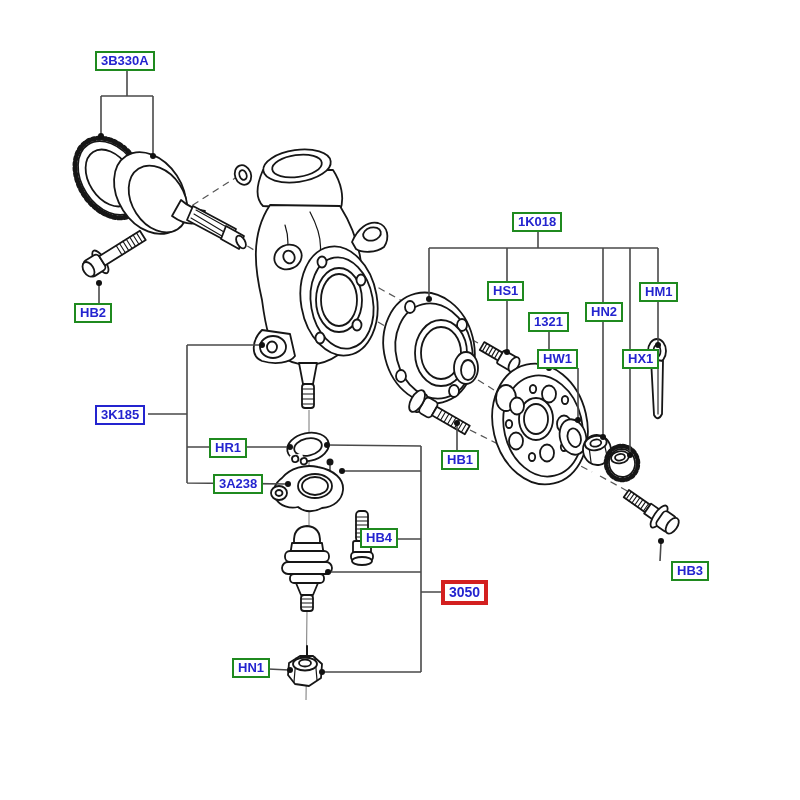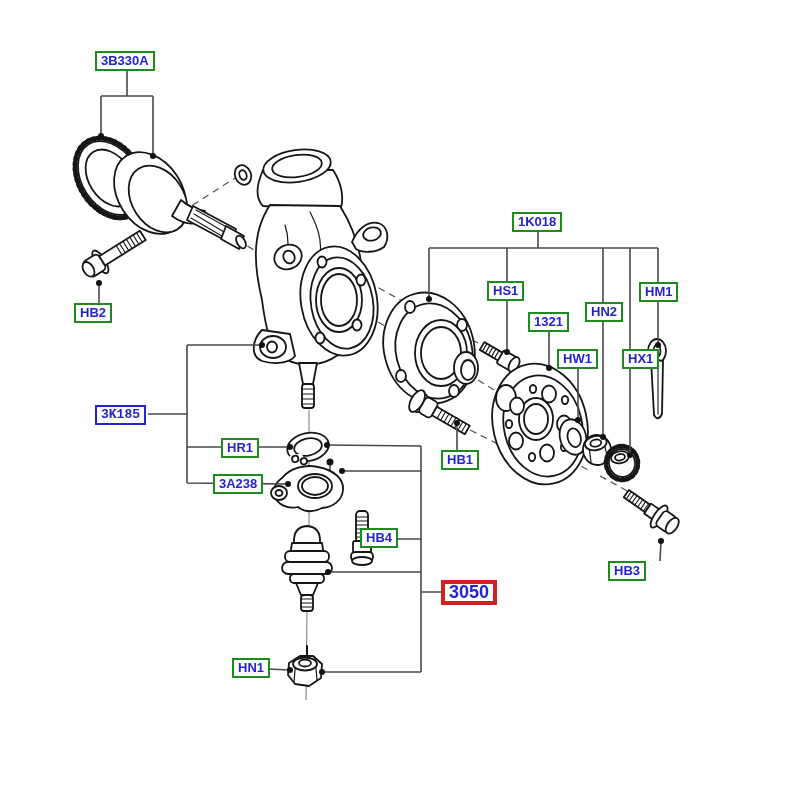--- a/index.html
+++ b/index.html
@@ -1,21 +1,21 @@
 <!DOCTYPE html>
 <html><head>
 <meta charset="utf-8">
 <style>
   html,body{margin:0;padding:0;background:#fff;width:800px;height:800px;overflow:hidden;}
   #stage{position:relative;width:800px;height:800px;background:#fff;font-family:"Liberation Sans",sans-serif;padding-left:9px;}
   #art{position:absolute;left:0;top:0;z-index:1;}
   .lbl{position:absolute;z-index:5;background:#fff;border:2px solid #1f8a1f;color:#2424cf;
        font:bold 13px "Liberation Sans",sans-serif;line-height:14px;padding:1px 4px;white-space:nowrap;}
-  .lbl.blue{border-color:#2424cf;font-family:Liberation Mono, monospace;}
-  .lbl.red{border:4px solid #d32020;font-size:18px;line-height:15px;}
+  .lbl.blue{border-color:#2424cf;}
+  .lbl.red{border:4px solid #d32020;font-size:14px;line-height:15px;}
 </style>
 </head>
 <body>
 
 <div id="stage">
 
 <svg id="art" width="800" height="800" viewBox="0 0 800 800">
 
   <g stroke="#555" stroke-width="1.2" stroke-dasharray="7 5" fill="none">
     <path d="M152,231 L243,173"></path>
@@ -259,23 +259,23 @@
   </g>
 </svg>
 
   <div class="lbl" style="left:95px;top:51px">3B330A</div>
   <div class="lbl" style="left:74px;top:303px">HB2</div>
   <div class="lbl" style="left:512px;top:212px">1K018</div>
   <div class="lbl" style="left:487px;top:281px">HS1</div>
   <div class="lbl" style="left:528px;top:312px">1321</div>
   <div class="lbl" style="left:585px;top:302px">HN2</div>
   <div class="lbl" style="left:639px;top:282px">HM1</div>
-  <div class="lbl" style="left:557px;top:349px">HW1</div>
+  <div class="lbl" style="left:537px;top:349px">HW1</div>
   <div class="lbl" style="left:622px;top:349px">HX1</div>
   <div class="lbl blue" style="left:95px;top:405px">3K185</div>
-  <div class="lbl" style="left:221px;top:438px">HR1</div>
+  <div class="lbl" style="left:209px;top:438px">HR1</div>
   <div class="lbl" style="left:213px;top:474px">3A238</div>
   <div class="lbl" style="left:441px;top:450px">HB1</div>
   <div class="lbl" style="left:360px;top:528px">HB4</div>
   <div class="lbl red" style="left:441px;top:580px">3050</div>
-  <div class="lbl" style="left:608px;top:561px">HB3</div>
+  <div class="lbl" style="left:671px;top:561px">HB3</div>
   <div class="lbl" style="left:232px;top:658px">HN1</div>
 </div>
 
 </body></html>

